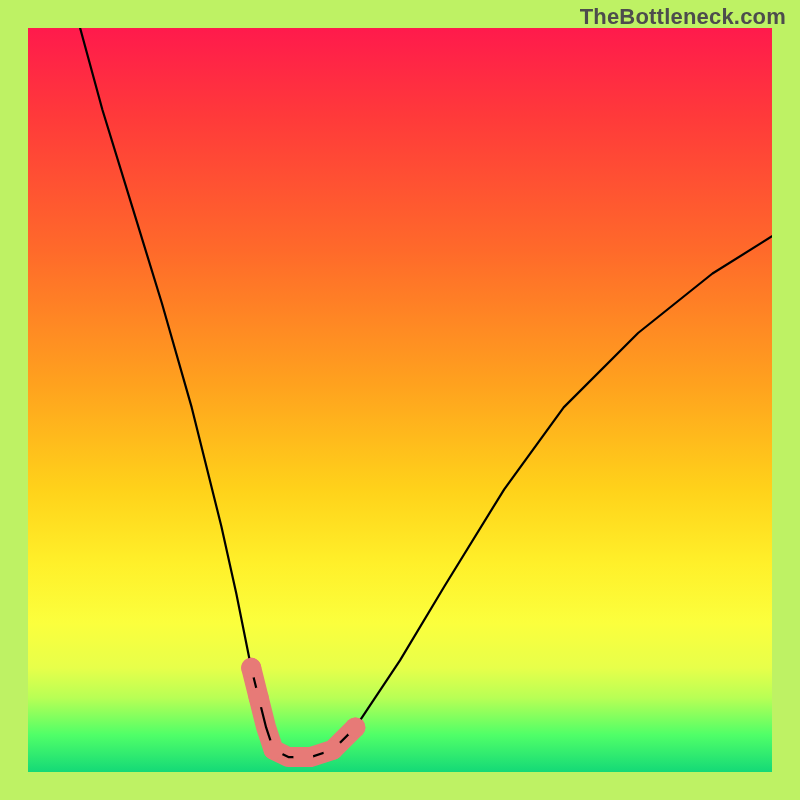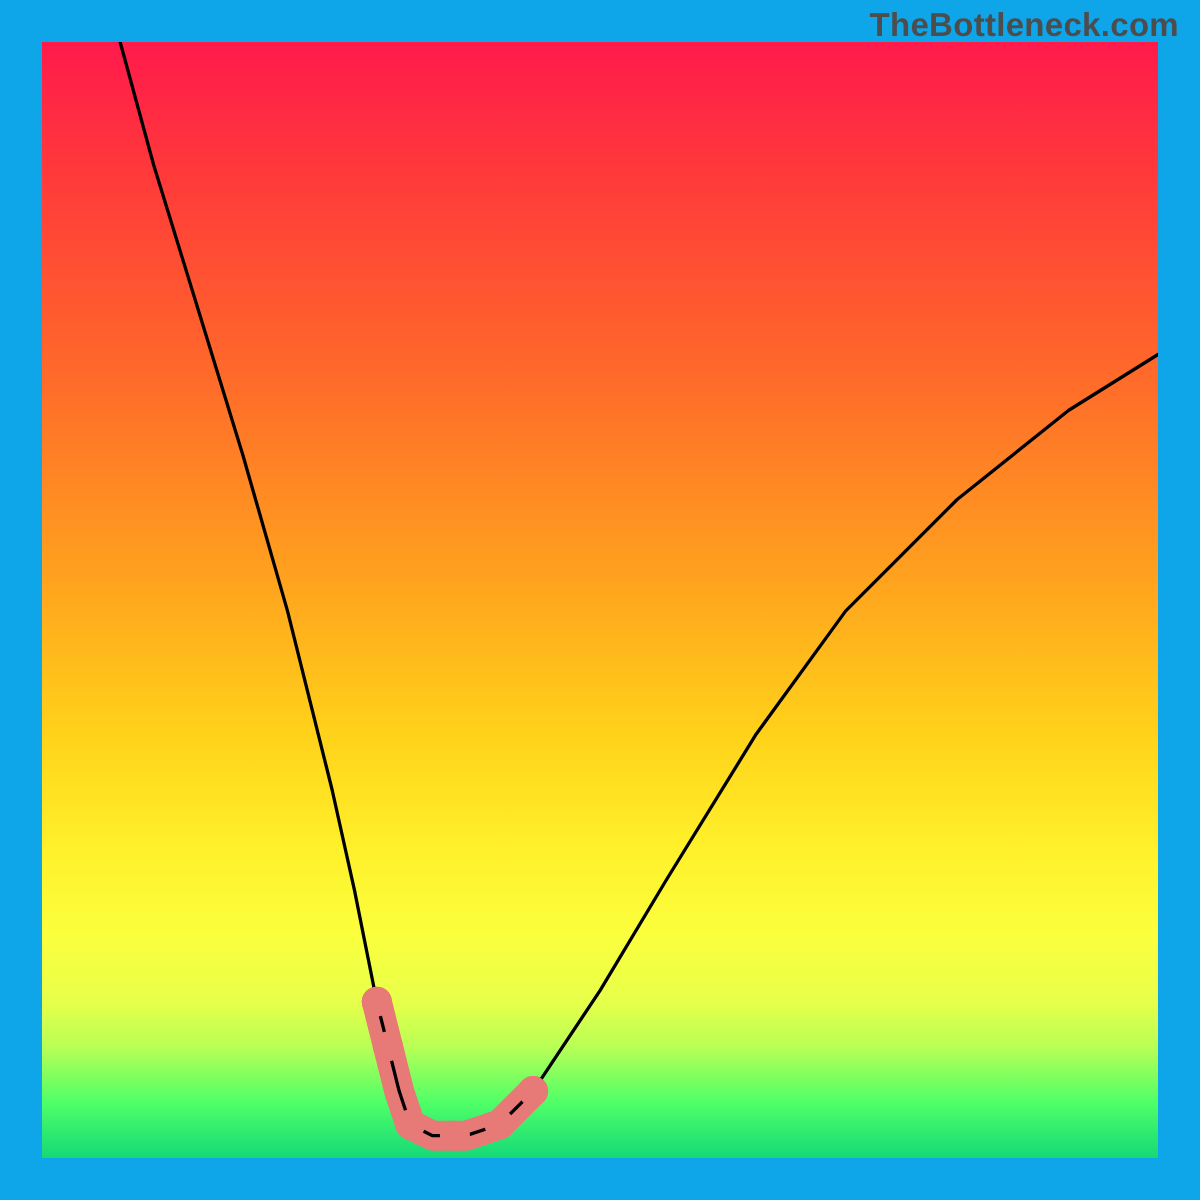--- a/index.html
+++ b/index.html
@@ -10,21 +10,21 @@
     background: #000;
     font-family: Arial, Helvetica, sans-serif;
     overflow: hidden;
   }
   .frame {
     position: absolute;
     top: 0;
     left: 0;
     width: 800px;
     height: 800px;
-    background: #0ea5e9;
+    background: #bef264;
   }
   .watermark {
     position: absolute;
     top: 4px;
     right: 14px;
     font-size: 22px;
     font-weight: 600;
     color: #4d4d4d;
     letter-spacing: 0.2px;
     user-select: none;

